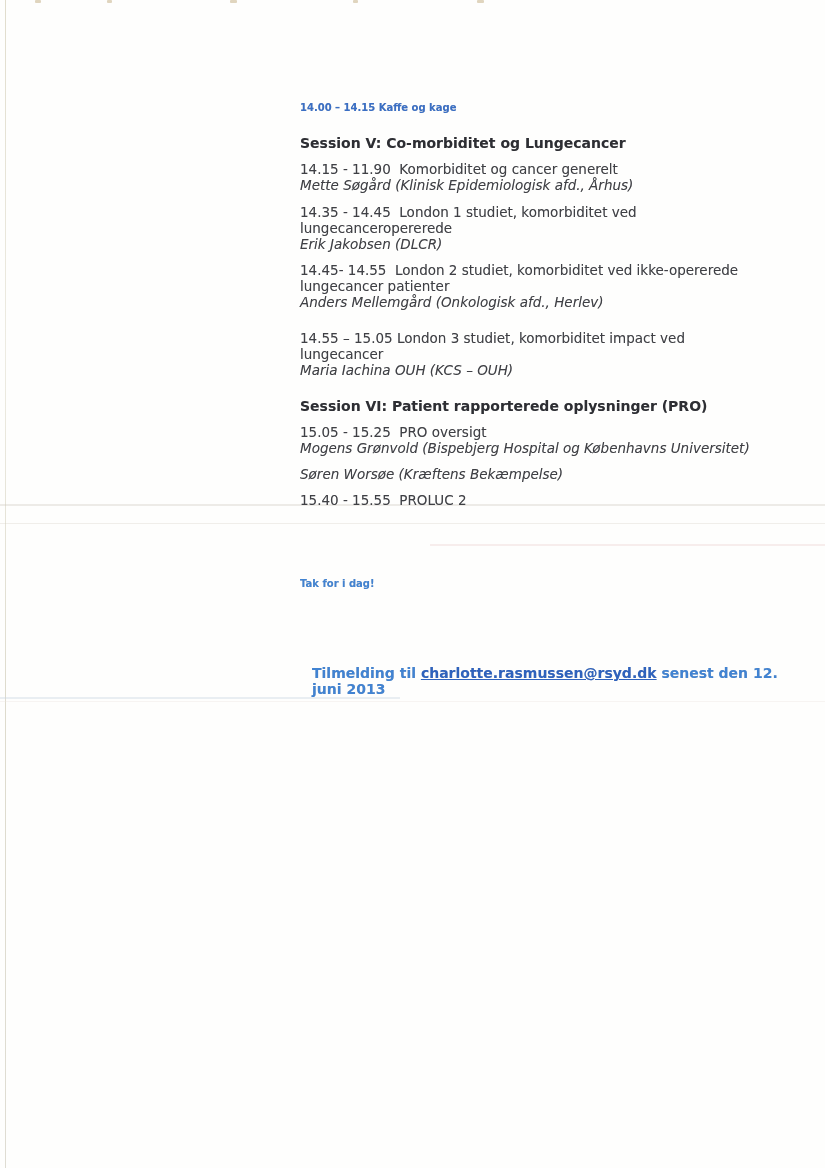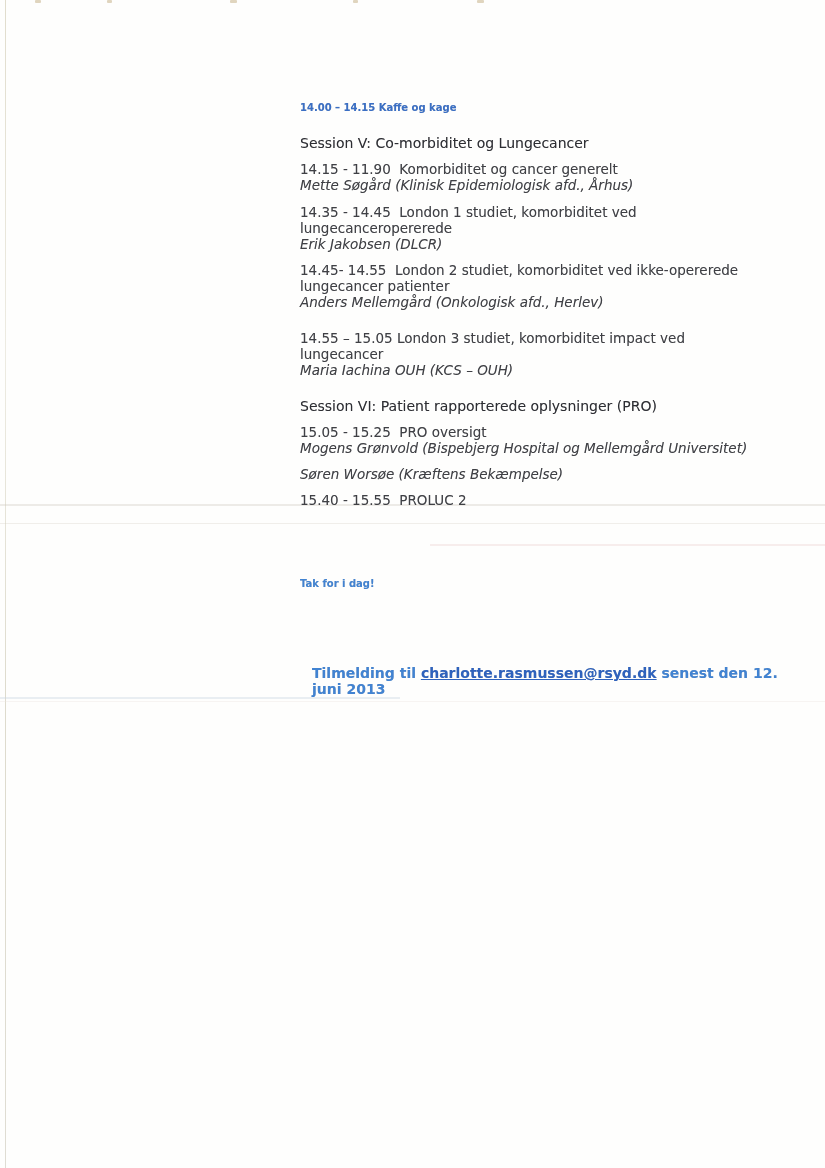--- a/index.html
+++ b/index.html
@@ -47,21 +47,21 @@
   .h-blue {
     color: var(--heading-blue, #3a6fc5);
     font-weight: bold;
     font-size: 10px;
     line-height: 16px;
     white-space: pre;
   }
   .kaffe { margin-bottom: 19px; }
   .h-black {
     color: var(--heading-text, #2d2e33);
-    font-weight: normal;
+    font-weight: bold;
     font-size: 14px;
     line-height: 16px;
     margin-bottom: 10px;
     white-space: pre;
   }
   .item { margin-bottom: 10px; }
   .item.first { margin-bottom: 11px; }
   .item.gap-lg { margin-bottom: 20px; }
   .speaker { font-style: italic; }
   .closing {
@@ -129,21 +129,21 @@
         <div class="line">lungecancer</div>
         <div class="line speaker">Maria Iachina OUH (KCS – OUH)</div>
       </div>
     </section>
 
     <section>
       <div class="h-black">Session VI: Patient rapporterede oplysninger (PRO)</div>
 
       <div class="item">
         <div class="line">15.05 - 15.25  PRO oversigt</div>
-        <div class="line speaker">Mogens Grønvold (Bispebjerg Hospital og Mellemgård Universitet)</div>
+        <div class="line speaker">Mogens Grønvold (Bispebjerg Hospital og Københavns Universitet)</div>
       </div>
 
       <div class="item">
         <div class="line speaker">Søren Worsøe (Kræftens Bekæmpelse)</div>
       </div>
 
       <div class="item">
         <div class="line">15.40 - 15.55  PROLUC 2</div>
       </div>
     </section>

